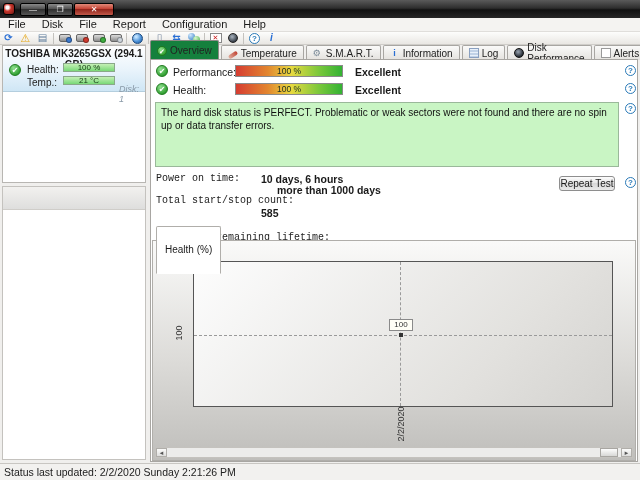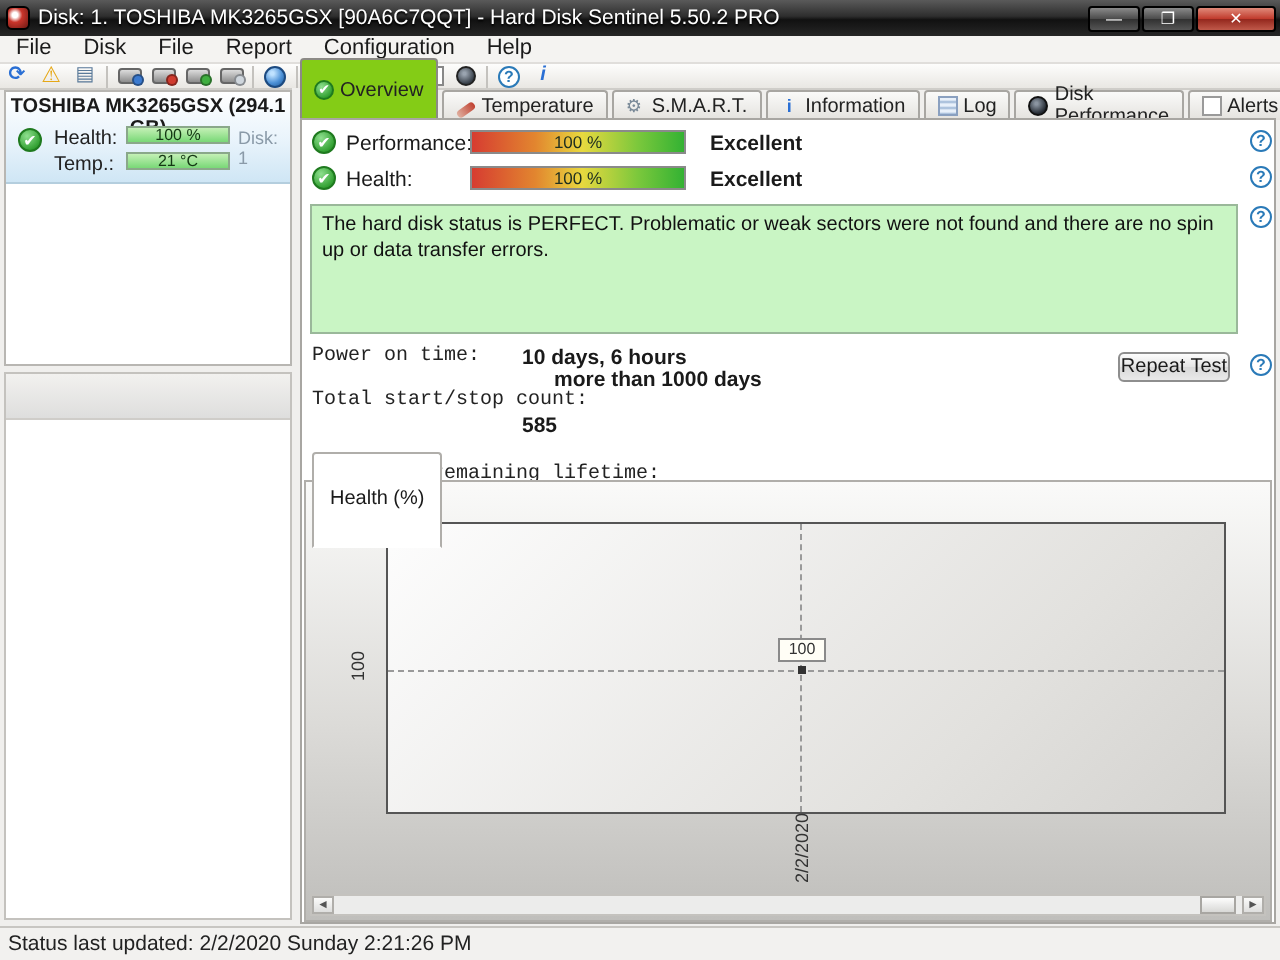--- a/index.html
+++ b/index.html
@@ -65,32 +65,32 @@
     background:linear-gradient(#ffffff,#e8f3fb 55%,#cfe6f5);border-bottom:1px solid #b4cede;}
   .disk-card-title{position:absolute;left:0;top:2px;width:142px;text-align:center;
     font-weight:bold;font-size:10px;}
   .chk{width:12px;height:12px;border-radius:50%;
     background:radial-gradient(circle at 35% 30%,#8fe08f,#2f9e2f 75%);
     border:1px solid #1f7a1f;box-sizing:border-box;color:#fff;font-size:8px;line-height:11px;text-align:center;}
   .side-chk{position:absolute;left:6px;top:18px;}
   .slabel{position:absolute;font-size:10px;color:#222;}
   .sbar{position:absolute;height:9px;width:52px;border:1px solid #8aa88a;box-sizing:border-box;
     background:linear-gradient(#c4f0b6,#79d877);text-align:center;font-size:8px;line-height:8px;color:#143814;}
-  .disk-num{position:absolute;font-size:9px;color:#8a9aa8;}
+  .disk-num{position:absolute;font-size:9px;font-style:italic;color:#8a9aa8;margin-top:20px;}
   .side-panel2{left:2px;top:186px;width:144px;height:274px;background:#fff;border:1px solid #c4c2be;box-sizing:border-box;}
   .side-panel2-head{position:absolute;left:0;top:0;width:142px;height:22px;
     background:linear-gradient(#f2f1ef,#dededd);border-bottom:1px solid #cfcdc9;}
   .vsplit{left:146px;top:44px;width:4px;height:418px;background:#f0efed;}
 
   
   .tabbar{left:150px;top:44px;width:488px;height:16px;display:flex;align-items:flex-end;}
   .tab{height:15px;border:1px solid #a8a6a2;border-bottom:none;border-radius:2px 2px 0 0;
     background:linear-gradient(#fafaf9,#e4e2de);display:flex;align-items:center;gap:3px;
     padding:0 6px;font-size:10px;margin-right:2px;color:#222;box-sizing:border-box;}
-  .tab.active{background:#84cc16;height:31px;font-weight:normal;border-color:#8c8a86;}
+  .tab.active{background:#15803d;height:20px;font-weight:normal;border-color:#8c8a86;}
   .ticon{width:10px;height:10px;display:inline-block;flex:none;}
   .ic-check{border-radius:50%;background:radial-gradient(circle at 35% 30%,#8fe08f,#2f9e2f 75%);
     border:1px solid #1f7a1f;box-sizing:border-box;color:#fff;font-size:7px;line-height:9px;text-align:center;}
   .ic-thermo{width:10px;height:4px;border-radius:2px;background:linear-gradient(90deg,#e0b0a0,#c04030);transform:rotate(-35deg);margin-top:3px;}
   .ic-smart{color:#7a8a98;font-size:9px;line-height:10px;}
   .ic-info{color:#2a6fd4;font-weight:bold;font-size:9px;line-height:10px;text-align:center;}
   .ic-log{background:#e8f0fa;border:1px solid #8aa0c0;box-sizing:border-box;
     background-image:repeating-linear-gradient(#e8f0fa,#e8f0fa 1px,#9ab4d4 2px,#e8f0fa 3px);}
   .ic-perf{border-radius:50%;background:radial-gradient(circle at 40% 35%,#8a94a0 10%,#252b33 70%);border:1px solid #111;box-sizing:border-box;}
   .ic-page{background:#fff;border:1px solid #9a9a9a;box-sizing:border-box;}
@@ -151,21 +151,20 @@
 
   
   .statusbar{left:0;top:463px;width:640px;height:17px;background:#f2f1ef;
     border-top:1px solid #c8c6c2;font-size:10.5px;line-height:16px;padding-left:4px;box-sizing:border-box;color:#222;}
 </style>
 </head>
 <body>
 
 <div class="abs titlebar">
   <span class="app-ico"></span>
-  <span class="title-text">Disk: 1. TOSHIBA MK3265GSX [90A6C7QQT]  -  Hard Disk Sentinel 5.50.2 PRO</span>
   <span class="winbtns">
     <span class="wb min">—</span>
     <span class="wb max">❐</span>
     <span class="wb close">✕</span>
   </span>
 </div>
 
 <div class="abs menubar">
   <span class="menu-item">File</span>
   <span class="menu-item">Disk</span>

